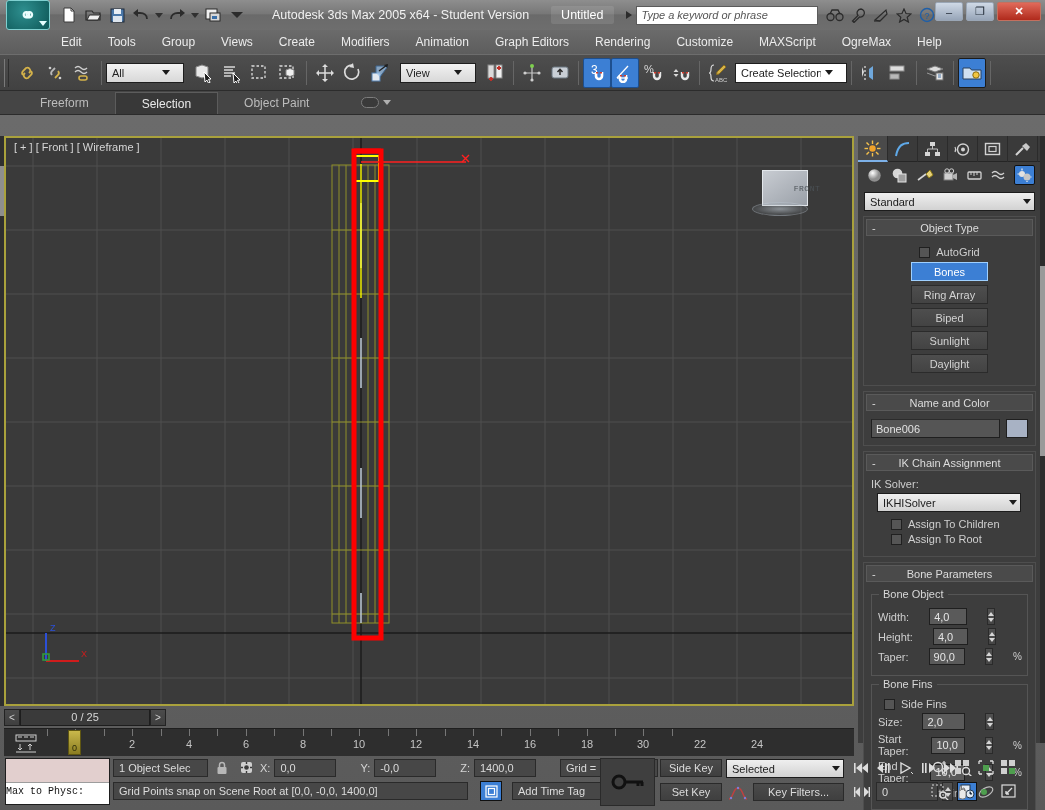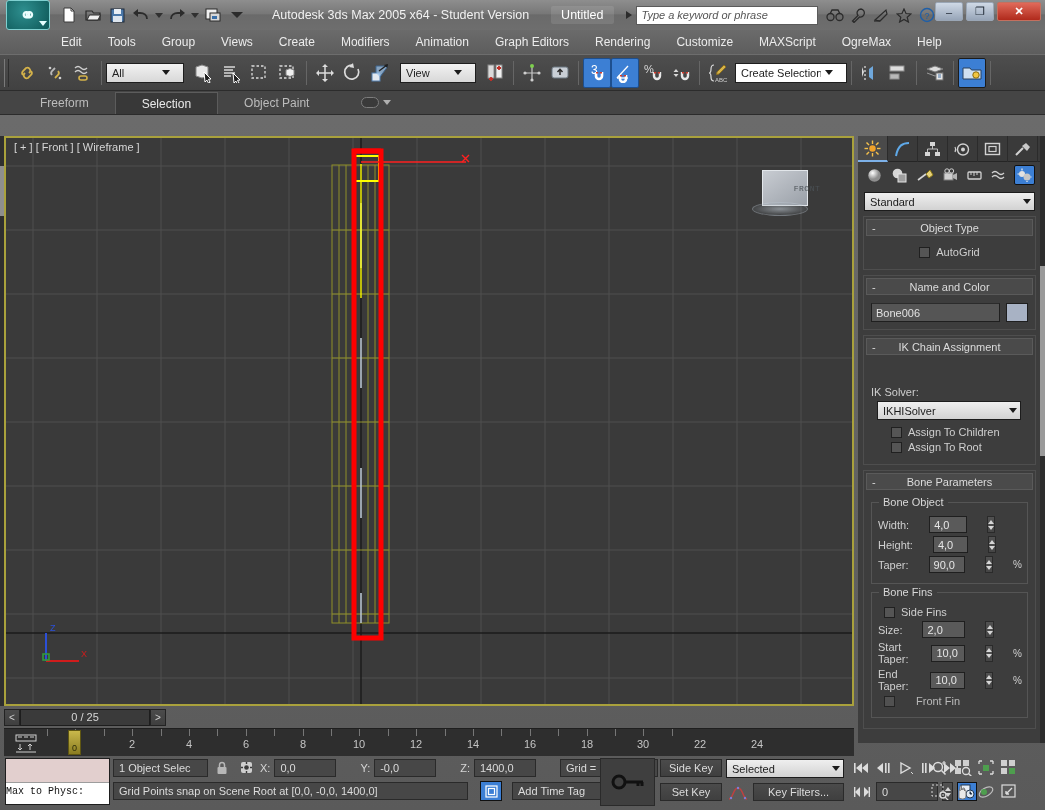--- a/index.html
+++ b/index.html
@@ -647,20 +647,28 @@
   <div class="rollout">
     <div class="rohead">
       <span class="mn">-</span>
       <span>Object Type</span>
     </div>
     <div class="robody">
       <div class="chkrow" style="justify-content:center;">
         <span class="chk"></span>
         <span class="lbl">AutoGrid</span>
       </div>
+      <div class="otgrid">
+        <div class="otbtn sel">Bones</div>
+        <div class="otbtn">Ring Array</div>
+        <div class="otbtn">Biped</div>
+        <div class="otbtn">Sunlight</div>
+        <div class="otbtn">Daylight</div>
+        <div style="width:77px;"></div>
+      </div>
     </div>
   </div>
 
   <div class="rollout">
     <div class="rohead">
       <span class="mn">-</span>
       <span>Name and Color</span>
     </div>
     <div class="robody" style="padding:6px 7px 7px 7px;">
       <div class="namerow">
@@ -669,21 +677,21 @@
       </div>
     </div>
   </div>
 
   <div class="rollout">
     <div class="rohead">
       <span class="mn">-</span>
       <span>IK Chain Assignment</span>
     </div>
     <div class="robody">
-      <div class="lbl" style="margin-bottom:3px;margin-top:24px;">IK Solver:</div>
+      <div class="lbl" style="margin-bottom:3px;">IK Solver:</div>
       <div class="selfield" style="width:144px;margin:0 auto 6px 6px;">
         <span>IKHISolver</span>
         <span style="width:0;height:0;border-left:4px solid transparent;border-right:4px solid transparent;border-top:5px solid #1b1b1b;"></span>
       </div>
       <div class="chkrow" style="margin-left:20px;">
         <span class="chk"></span>
         <span class="lbl">Assign To Children</span>
       </div>
       <div class="chkrow" style="margin-left:20px;">
         <span class="chk"></span>

